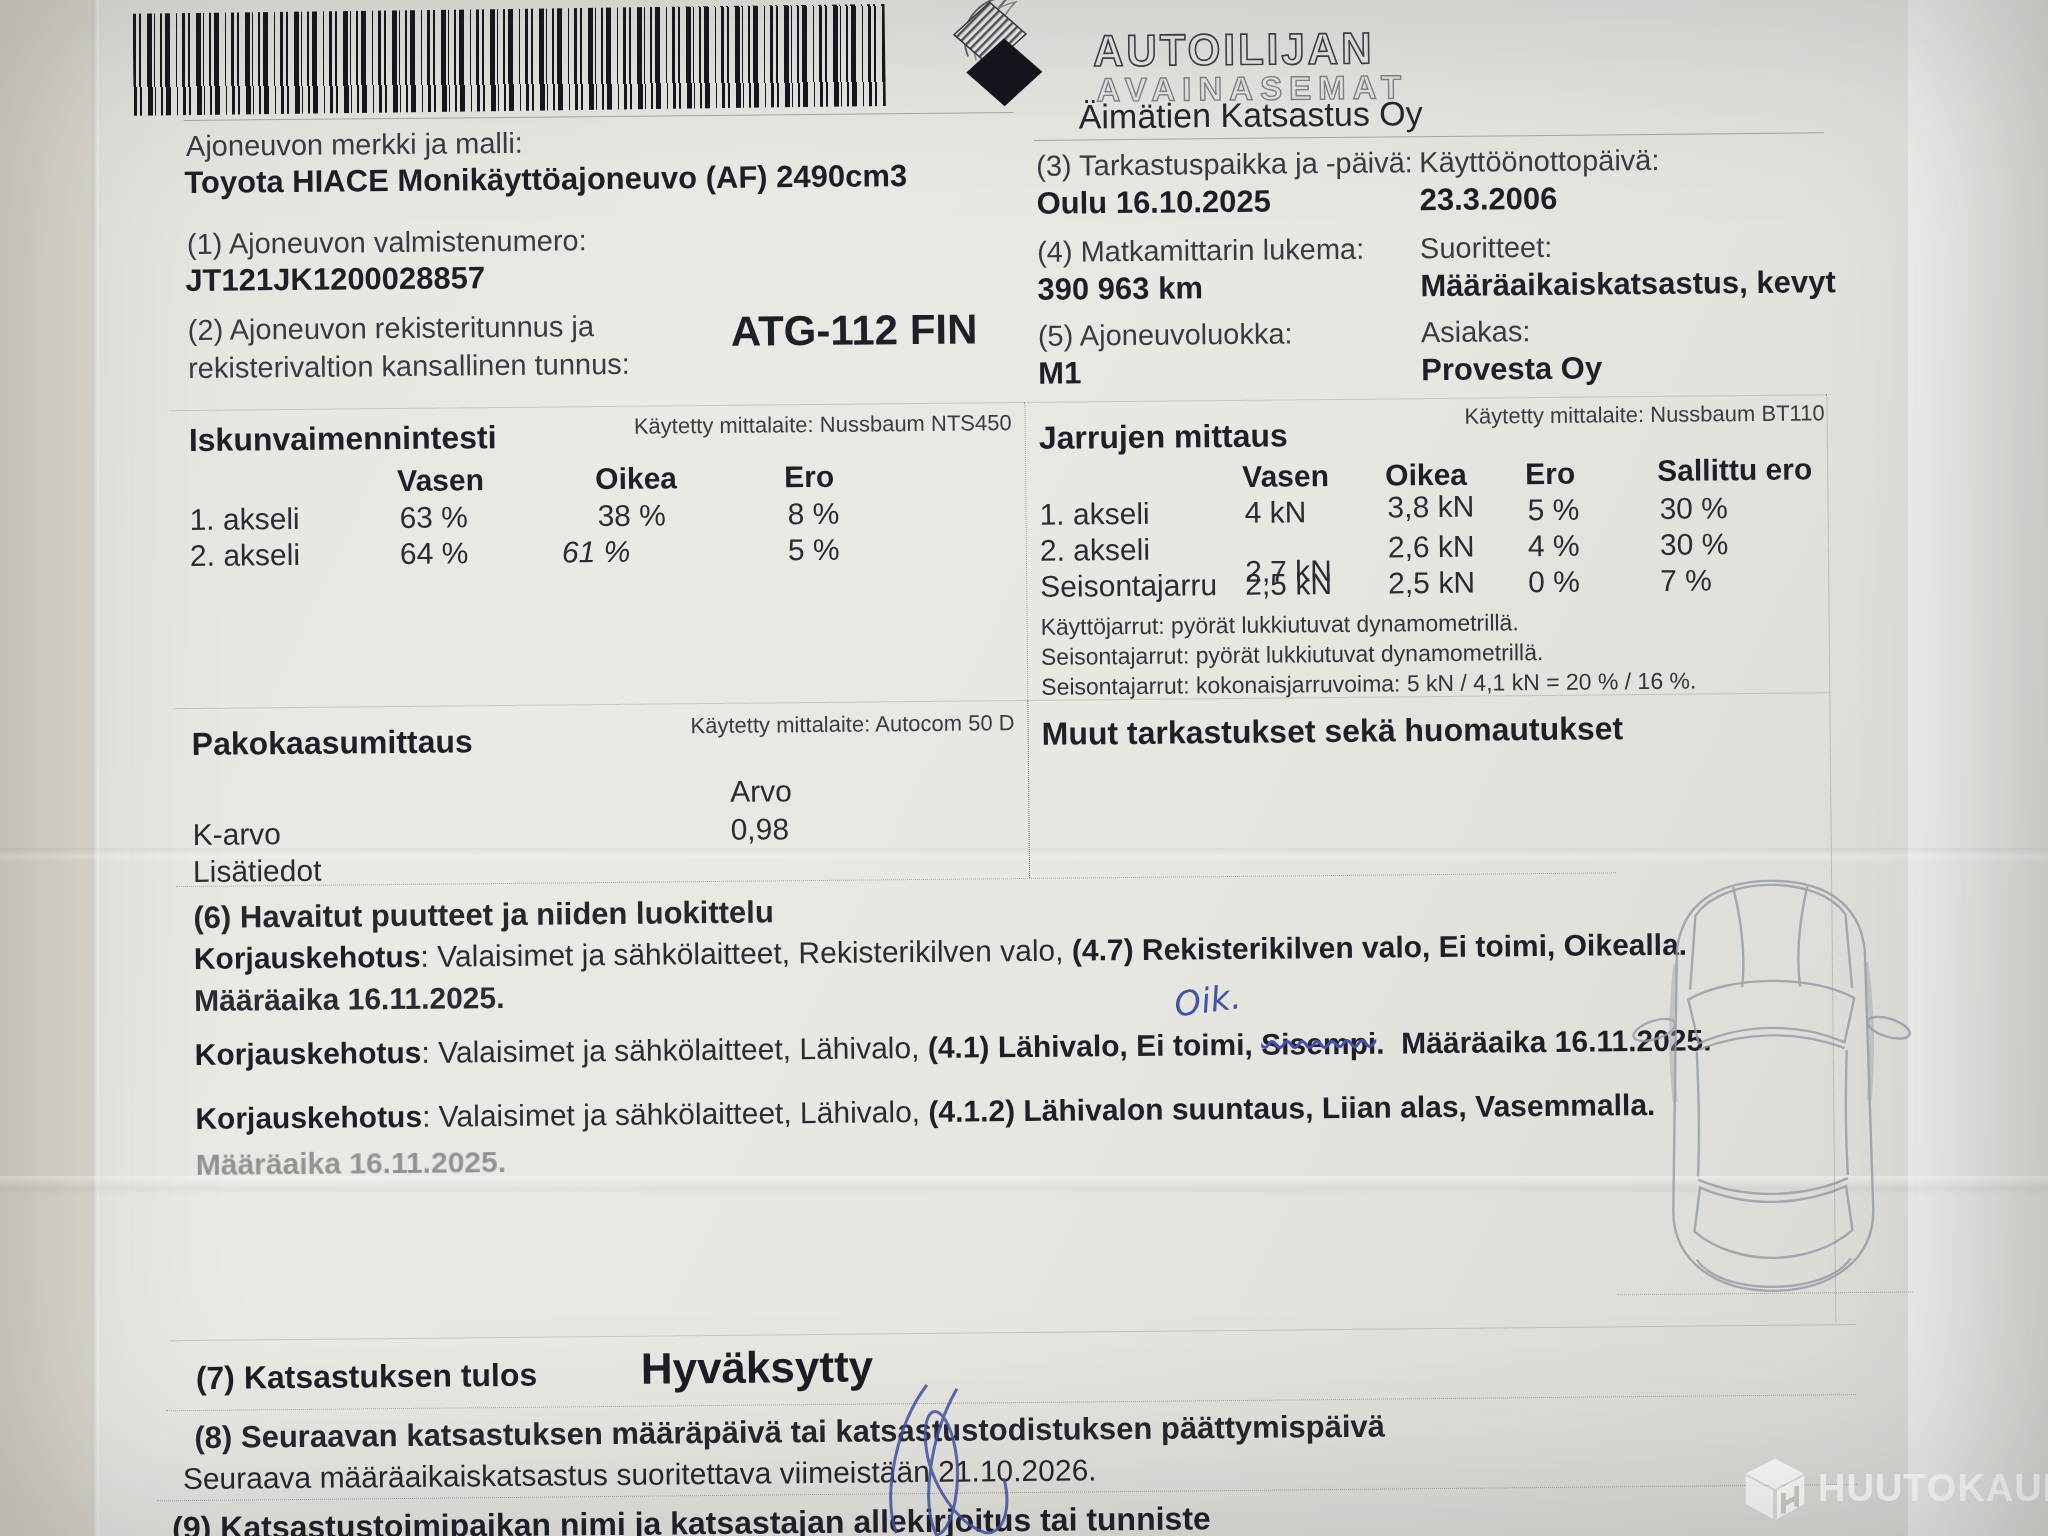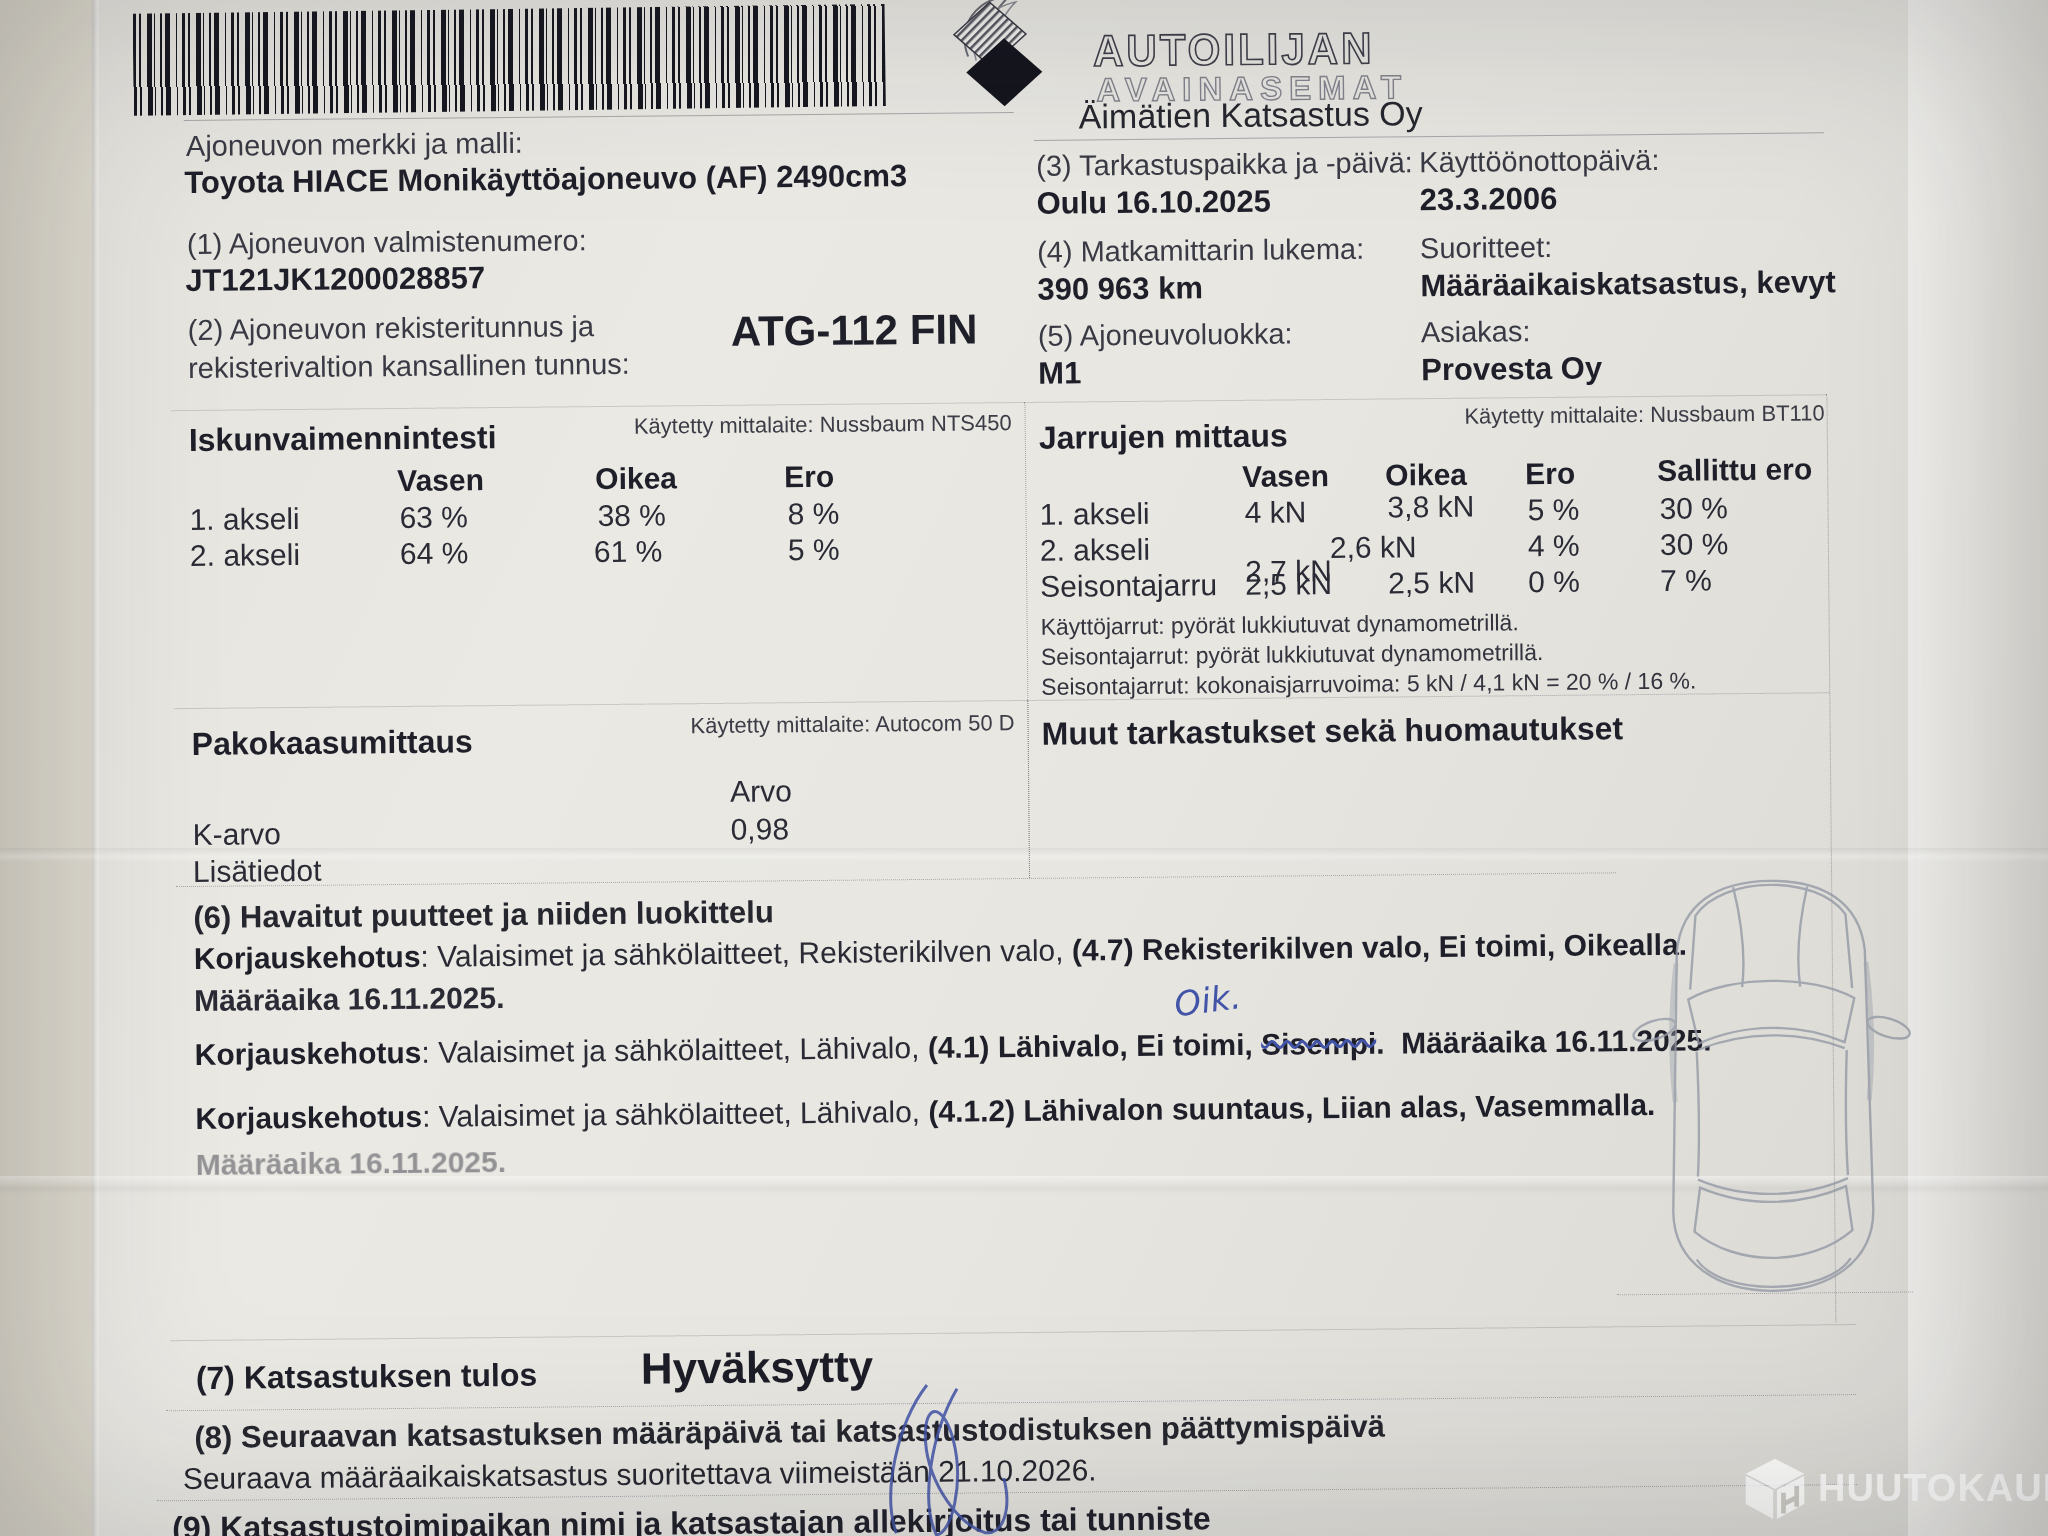--- a/index.html
+++ b/index.html
@@ -109,37 +109,37 @@
     <div class="abs small" style="left:600px;top:410px;width:415px;text-align:right;">Käytetty mittalaite: Nussbaum NTS450</div>
     <div class="abs cellh" style="left:400px;top:458px;">Vasen</div>
     <div class="abs cellh" style="left:598px;top:458px;">Oikea</div>
     <div class="abs cellh" style="left:787px;top:458px;">Ero</div>
     <div class="abs cell" style="left:192px;top:495px;">1. akseli</div>
     <div class="abs cell" style="left:402px;top:495px;">63 %</div>
     <div class="abs cell" style="left:600px;top:495px;">38 %</div>
     <div class="abs cell" style="left:790px;top:495px;">8 %</div>
     <div class="abs cell" style="left:192px;top:531px;">2. akseli</div>
     <div class="abs cell" style="left:402px;top:531px;">64 %</div>
-    <div class="abs cell" style="left:596px;top:531px;">61 %</div>
+    <div class="abs cell" style="left:564px;top:531px;font-style:italic;">61 %</div>
     <div class="abs cell" style="left:790px;top:531px;">5 %</div>
 
     <div class="abs sec" style="left:1042px;top:420px;">Jarrujen mittaus</div>
     <div class="abs small" style="left:1400px;top:408px;width:428px;text-align:right;">Käytetty mittalaite: Nussbaum BT110</div>
     <div class="abs cellh" style="left:1245px;top:462px;">Vasen</div>
     <div class="abs cellh" style="left:1388px;top:462px;">Oikea</div>
     <div class="abs cellh" style="left:1528px;top:462px;">Ero</div>
     <div class="abs cellh" style="left:1660px;top:460px;">Sallittu ero</div>
     <div class="abs cell" style="left:1042px;top:498px;">1. akseli</div>
     <div class="abs cell" style="left:1247px;top:498px;">4 kN</div>
     <div class="abs cell" style="left:1390px;top:494px;">3,8 kN</div>
     <div class="abs cell" style="left:1530px;top:498px;">5 %</div>
     <div class="abs cell" style="left:1662px;top:498px;">30 %</div>
     <div class="abs cell" style="left:1042px;top:534px;">2. akseli</div>
     <div class="abs cell" style="left:1247px;top:534px;margin-top:23px;">2,7 kN</div>
-    <div class="abs cell" style="left:1332px;top:534px;text-align:right;">2,6 kN</div>
+    <div class="abs cell" style="left:1390px;top:534px;text-align:right;">2,6 kN</div>
     <div class="abs cell" style="left:1530px;top:534px;">4 %</div>
     <div class="abs cell" style="left:1662px;top:534px;">30 %</div>
     <div class="abs cell" style="left:1042px;top:570px;">Seisontajarru</div>
     <div class="abs cell" style="left:1247px;top:570px;">2,5 kN</div>
     <div class="abs cell" style="left:1390px;top:570px;">2,5 kN</div>
     <div class="abs cell" style="left:1530px;top:570px;">0 %</div>
     <div class="abs cell" style="left:1662px;top:570px;">7 %</div>
     <div class="abs note" style="left:1042px;top:614px;">Käyttöjarrut: pyörät lukkiutuvat dynamometrillä.</div>
     <div class="abs note" style="left:1042px;top:644px;">Seisontajarrut: pyörät lukkiutuvat dynamometrillä.</div>
     <div class="abs note" style="left:1042px;top:674px;">Seisontajarrut: kokonaisjarruvoima: 5 kN / 4,1 kN = 20 % / 16 %.</div>

